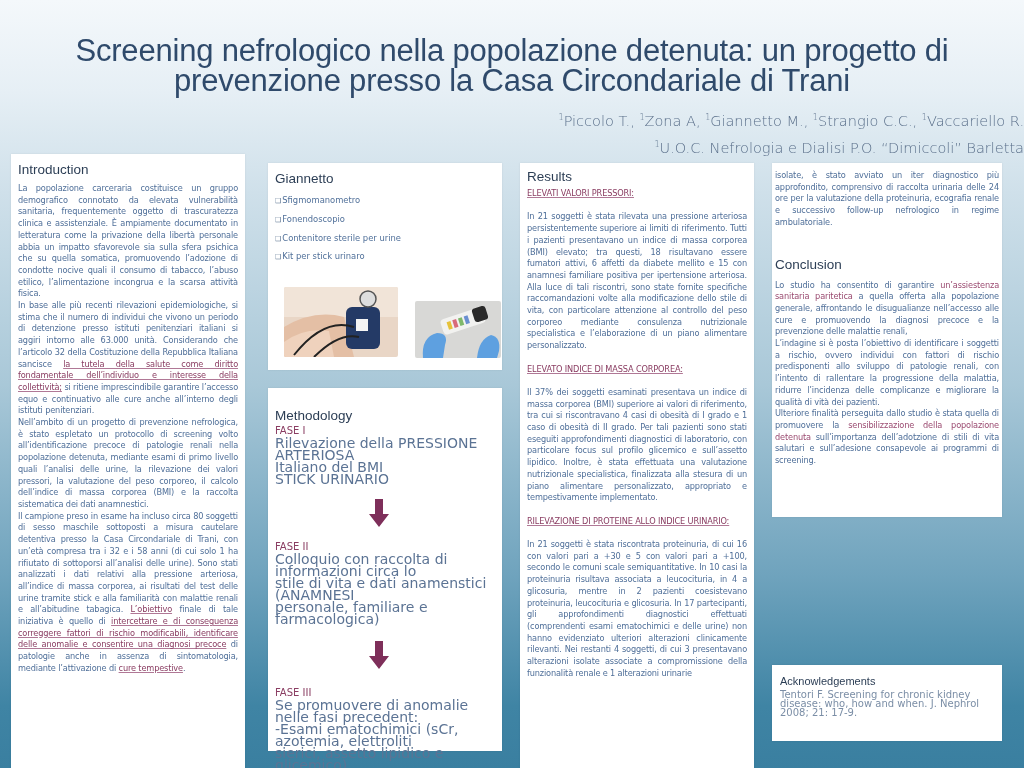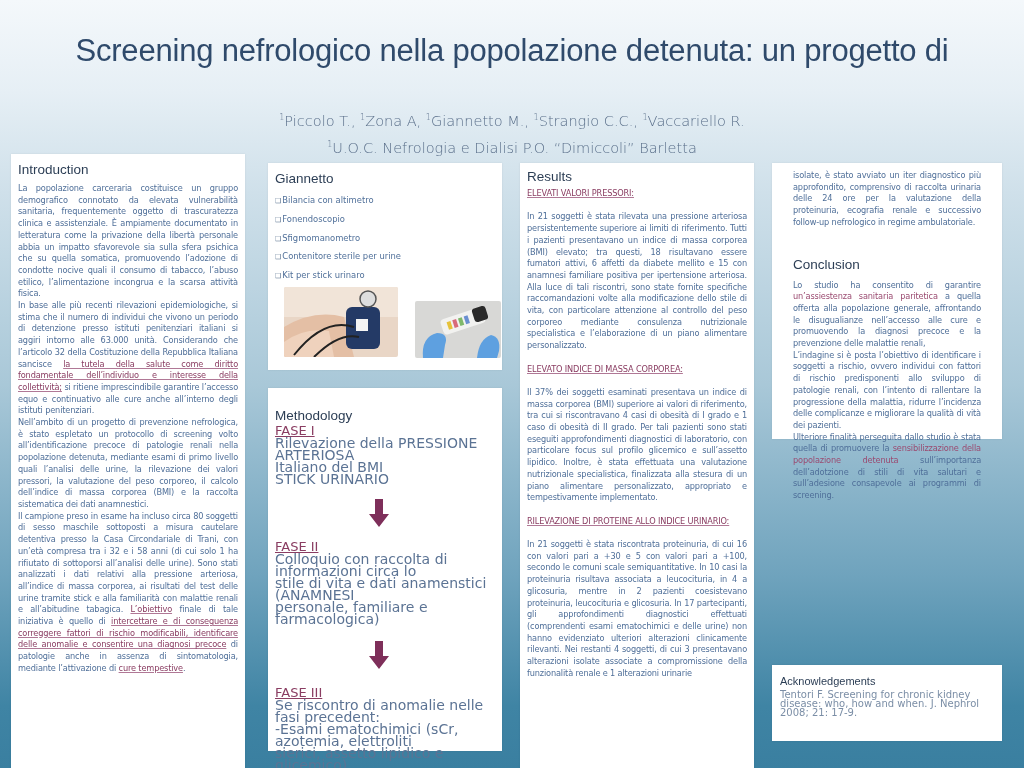--- a/index.html
+++ b/index.html
@@ -10,21 +10,21 @@
     background: linear-gradient(180deg, #f4f8fb 0%, #e6eff5 12%, #cfe0ea 25%, #a9c8d8 50%, #6fa3bd 75%, #3f84a4 92%, #3a7fa0 100%);
   }
   .title {
     position: absolute; left: 0; top: 36px; width: 1024px;
     text-align: center; color: #2f4a6b;
     font-family: "Liberation Sans", sans-serif;
     font-size: 31px; line-height: 30px; letter-spacing: -0.2px;
   }
   .authors {
     position: absolute; left: 0; top: 106px; width: 1024px;
-    text-align: center; color: #5a6f8a;
+    text-align: right; color: #5a6f8a;
     font-family: "DejaVu Sans", sans-serif;
     font-size: 14.5px; line-height: 24px; font-weight: 300;
   }
   .authors sup { font-size: 8px; vertical-align: 6px; }
   .box {
     position: absolute; background: #ffffff;
     box-shadow: 0 0 2px rgba(0,0,0,0.08);
   }
   .box h2 {
     font-family: "Liberation Sans", sans-serif;
@@ -37,31 +37,32 @@
     text-align: justify; letter-spacing: -0.15px;
   }
   .hl { color: #8a3d62; text-decoration: underline; text-decoration-color: #b07896; }
   .pink { color: #9a4a70; }
   .sec-head {
     font-size: 8.2px; color: #8a3d62; text-decoration: underline;
     text-decoration-color: #b07896;
   }
   .mat-item { font-size: 8.4px; color: #4f6f99; line-height: 17.8px; }
   .mat-item .cb { color: #556e8c; font-size: 7px; margin-right: 1px; }
-  .phase-label { font-size: 13px; color: #8a3d62; text-decoration: underline; line-height: 12px; }
+  .phase-label { font-size: 10px; color: #8a3d62; line-height: 12px; }
   .phase-line { font-size: 14px; color: #5b7394; line-height: 12px; }
   .arrow { width: 20px; height: 28px; margin: 14px 0 14px 94px; }
   .ack-txt { font-size: 10px; line-height: 9px; color: #7b8ea6; }
   .photo { position: absolute; border-radius: 2px; overflow: hidden; }
 </style>
 </head>
 <body>
 
 <div class="title">
   <div>Screening nefrologico nella popolazione detenuta: un progetto di</div>
+  <div>prevenzione presso la Casa Circondariale di Trani</div>
 </div>
 <div class="authors">
   <div>
     <sup>1</sup><span>Piccolo T.,</span>
     <sup>1</sup><span>Zona A,</span>
     <sup>1</sup><span>Giannetto M.,</span>
     <sup>1</sup><span>Strangio C.C.,</span>
     <sup>1</sup><span>Vaccariello R.</span>
   </div>
   <div>
@@ -75,23 +76,22 @@
     <p>La popolazione carceraria costituisce un gruppo demografico connotato da elevata vulnerabilità sanitaria, frequentemente oggetto di trascuratezza clinica e assistenziale. È ampiamente documentato in letteratura come la privazione della libertà personale abbia un impatto sfavorevole sia sulla sfera psichica che su quella somatica, promuovendo l’adozione di condotte nocive quali il consumo di tabacco, l’abuso etilico, l’alimentazione incongrua e la scarsa attività fisica.</p>
     <p><span>In base alle più recenti rilevazioni epidemiologiche, si stima che il numero di individui che vivono un periodo di detenzione presso istituti penitenziari italiani si aggiri intorno alle 63.000 unità. Considerando che l’articolo 32 della Costituzione della Repubblica Italiana sancisce </span><span class="hl">la tutela della salute come diritto fondamentale dell’individuo e interesse della collettività;</span><span> si ritiene imprescindibile garantire l’accesso equo e continuativo alle cure anche all’interno degli istituti penitenziari.</span></p>
     <p>Nell’ambito di un progetto di prevenzione nefrologica, è stato espletato un protocollo di screening volto all’identificazione precoce di patologie renali nella popolazione detenuta, mediante esami di primo livello quali l’analisi delle urine, la rilevazione dei valori pressori, la valutazione del peso corporeo, il calcolo dell’indice di massa corporea (BMI) e la raccolta sistematica dei dati anamnestici.</p>
     <p><span>Il campione preso in esame ha incluso circa 80 soggetti di sesso maschile sottoposti a misura cautelare detentiva presso la Casa Circondariale di Trani, con un’età compresa tra i 32 e i 58 anni (di cui solo 1 ha rifiutato di sottoporsi all’analisi delle urine). Sono stati analizzati i dati relativi alla pressione arteriosa, all’indice di massa corporea, ai risultati del test delle urine tramite stick e alla familiarità con malattie renali e all’abitudine tabagica. </span><span class="hl">L’obiettivo</span><span> finale di tale iniziativa è quello di </span><span class="hl">intercettare e di conseguenza correggere fattori di rischio modificabili, identificare delle anomalie e consentire una diagnosi precoce</span><span> di patologie anche in assenza di sintomatologia, mediante l’attivazione di </span><span class="hl">cure tempestive</span><span>.</span></p>
   </div>
 </div>
 
 <div class="box" style="left:268px; top:163px; width:234px; height:207px; padding:8px 7px;">
   <h2>Giannetto</h2>
   <div>
-    <div class="mat-item"><span class="cb">❑</span><span>Bilancia con altimetro</span></div>
+    <div class="mat-item"><span class="cb">❑</span><span>Sfigmomanometro</span></div>
     <div class="mat-item"><span class="cb">❑</span><span>Fonendoscopio</span></div>
-    <div class="mat-item"><span class="cb">❑</span><span>Sfigmomanometro</span></div>
     <div class="mat-item"><span class="cb">❑</span><span>Contenitore sterile per urine</span></div>
     <div class="mat-item"><span class="cb">❑</span><span>Kit per stick urinaro</span></div>
   </div>
 
   <div class="photo" style="left:16px; top:124px; width:114px; height:70px;">
     <svg width="114" height="70" viewBox="0 0 114 70">
       <rect width="114" height="70" fill="#e9d6c6"></rect>
       <rect x="0" y="0" width="114" height="30" fill="#f1e4d8"></rect>
       <path d="M0 40 Q30 22 60 30 L70 70 L0 70 Z" fill="#e4bfa5"></path>
       <path d="M0 55 Q20 40 45 44 L50 70 L0 70 Z" fill="#efd2bd"></path>
@@ -138,21 +138,21 @@
     <div class="phase-line">Colloquio con raccolta di informazioni circa lo</div>
     <div class="phase-line">stile di vita e dati anamenstici (ANAMNESI</div>
     <div class="phase-line">personale, familiare e farmacologica)</div>
   </div>
   <svg class="arrow" viewBox="0 0 20 28" style="margin:16px 0 14px 94px;">
       <path d="M6 0 H14 V15 H20 L10 28 L0 15 H6 Z" fill="#7e2f5a"></path>
     </svg>
 
   <div>
     <div class="phase-label">FASE III</div>
-    <div class="phase-line">Se riscontro di anomalie nelle fasi precedent:</div>
+    <div class="phase-line">Se promuovere di anomalie nelle fasi precedent:</div>
     <div class="phase-line">-Esami ematochimici (sCr, azotemia, elettroliti</div>
     <div class="phase-line">sierici, assetto lipidico e glicemico)</div>
     <div class="phase-line">-Monitoraggio pressorio delle 24 h</div>
   </div>
   <svg class="arrow" viewBox="0 0 20 28" style="margin:18px 0 14px 98px;">
       <path d="M6 0 H14 V15 H20 L10 28 L0 15 H6 Z" fill="#7e2f5a"></path>
     </svg>
 
   <div>
     <div class="phase-label">FASE III</div>
@@ -166,21 +166,21 @@
   <div class="txt">
     <div class="sec-head">ELEVATI VALORI PRESSORI:</div>
     <p style="margin-top:11.7px;">In 21 soggetti è stata rilevata una pressione arteriosa persistentemente superiore ai limiti di riferimento. Tutti i pazienti presentavano un indice di massa corporea (BMI) elevato; tra questi, 18 risultavano essere fumatori attivi, 6 affetti da diabete mellito e 15 con anamnesi familiare positiva per ipertensione arteriosa. Alla luce di tali riscontri, sono state fornite specifiche raccomandazioni volte alla modificazione dello stile di vita, con particolare attenzione al controllo del peso corporeo mediante consulenza nutrizionale specialistica e l’elaborazione di un piano alimentare personalizzato.</p>
     <div class="sec-head" style="margin-top:11.7px;">ELEVATO INDICE DI MASSA CORPOREA:</div>
     <p style="margin-top:11.7px;">Il 37% dei soggetti esaminati presentava un indice di massa corporea (BMI) superiore ai valori di riferimento, tra cui si riscontravano 4 casi di obesità di I grado e 1 caso di obesità di II grado. Per tali pazienti sono stati eseguiti approfondimenti diagnostici di laboratorio, con particolare focus sul profilo glicemico e sull’assetto lipidico. Inoltre, è stata effettuata una valutazione nutrizionale specialistica, finalizzata alla stesura di un piano alimentare personalizzato, appropriato e tempestivamente implementato.</p>
     <div class="sec-head" style="margin-top:11.7px;">RILEVAZIONE DI PROTEINE ALLO INDICE URINARIO:</div>
     <p style="margin-top:11.7px;">In 21 soggetti è stata riscontrata proteinuria, di cui 16 con valori pari a +30 e 5 con valori pari a +100, secondo le comuni scale semiquantitative. In 10 casi la proteinuria risultava associata a leucocituria, in 4 a glicosuria, mentre in 2 pazienti coesistevano proteinuria, leucocituria e glicosuria. In 17 partecipanti, gli approfondimenti diagnostici effettuati (comprendenti esami ematochimici e delle urine) non hanno evidenziato ulteriori alterazioni clinicamente rilevanti. Nei restanti 4 soggetti, di cui 3 presentavano alterazioni isolate associate a compromissione della funzionalità renale e 1 alterazioni urinarie</p>
   </div>
 </div>
 
-<div class="box" style="left:772px; top:163px; width:230px; height:276px; padding:7px 21px;">
+<div class="box" style="left:772px; top:163px; width:230px; height:354px; padding:7px 3px;">
   <div class="txt">isolate, è stato avviato un iter diagnostico più approfondito, comprensivo di raccolta urinaria delle 24 ore per la valutazione della proteinuria, ecografia renale e successivo follow-up nefrologico in regime ambulatoriale.</div>
   <h2 style="margin-top:28px; margin-bottom:8px;">Conclusion</h2>
   <div class="txt">
     <p><span>Lo studio ha consentito di garantire </span><span class="pink">un’assiestenza sanitaria paritetica</span><span> a quella offerta alla popolazione generale, affrontando le disugualianze nell’accesso alle cure e promuovendo la diagnosi precoce e la prevenzione delle malattie renali,</span></p>
     <p>L’indagine si è posta l’obiettivo di identificare i soggetti a rischio, ovvero individui con fattori di rischio predisponenti allo sviluppo di patologie renali, con l’intento di rallentare la progressione della malattia, ridurre l’incidenza delle complicanze e migliorare la qualità di vità dei pazienti.</p>
     <p><span>Ulteriore finalità perseguita dallo studio è stata quella di promuovere la </span><span class="pink">sensibilizzazione della popolazione detenuta</span><span> sull’importanza dell’adotzione di stili di vita salutari e sull’adesione consapevole ai programmi di screening.</span></p>
   </div>
 </div>
 
 <div class="box" style="left:772px; top:665px; width:230px; height:76px; padding:10px 8px;">

